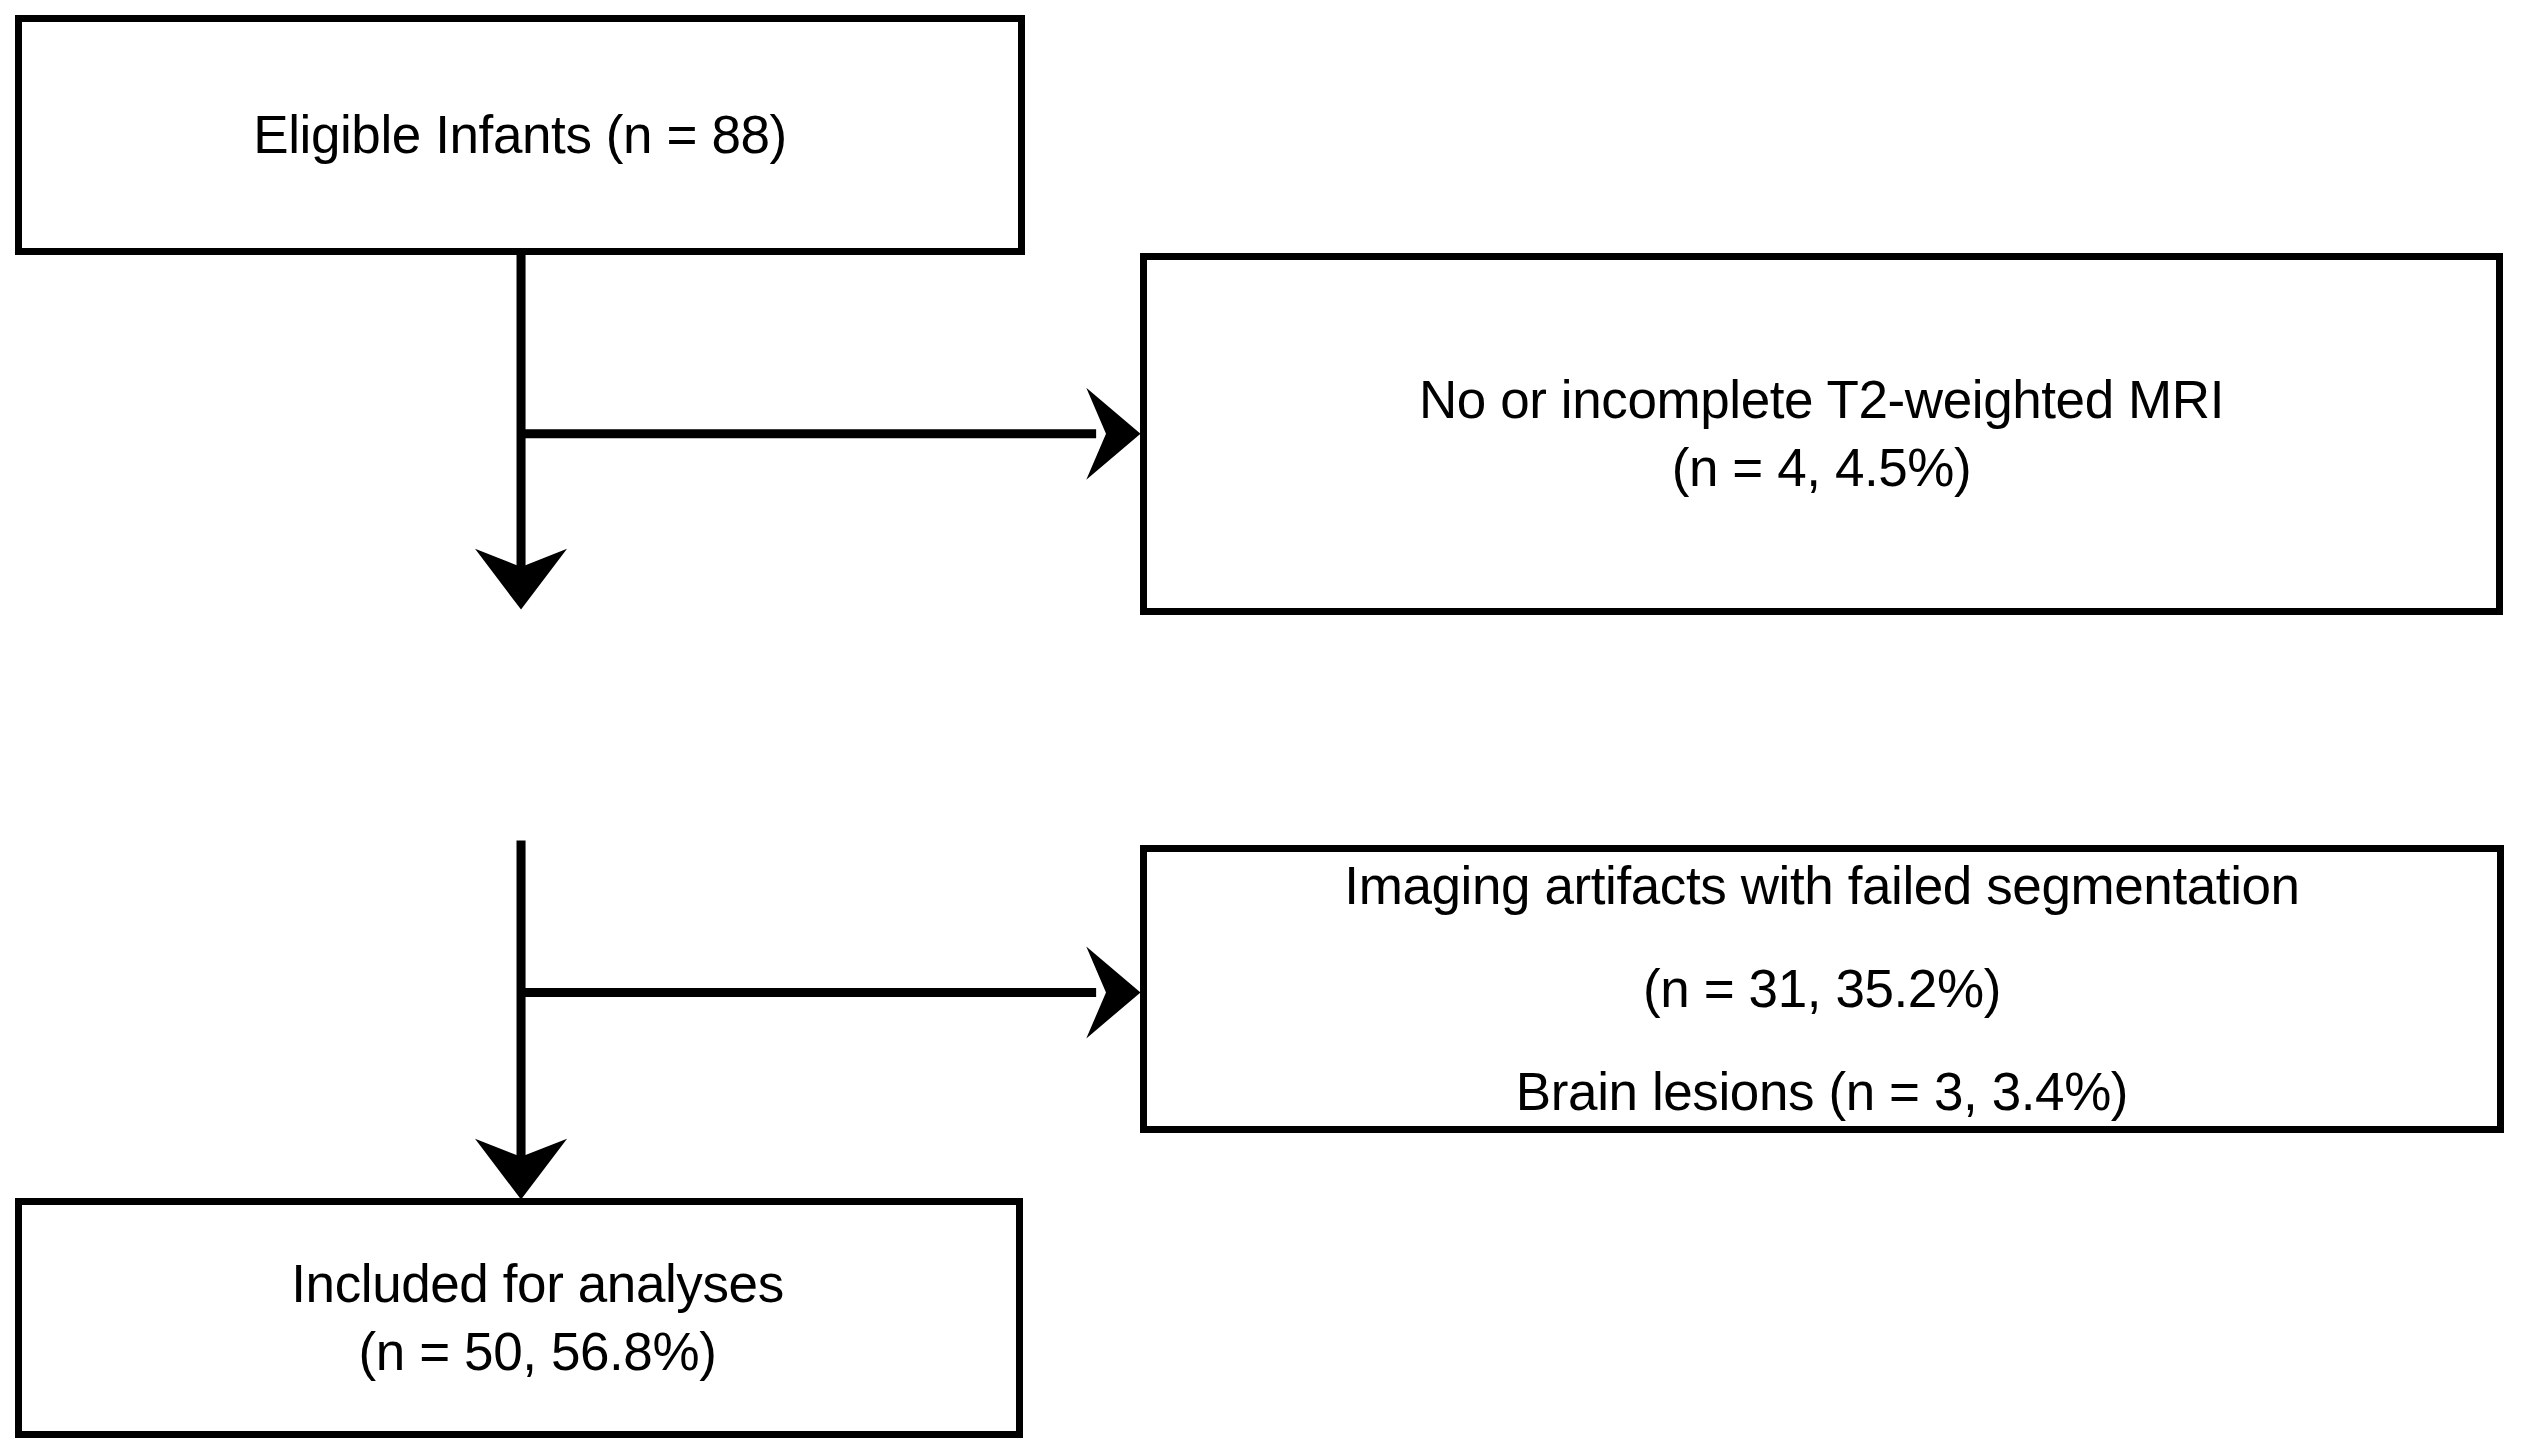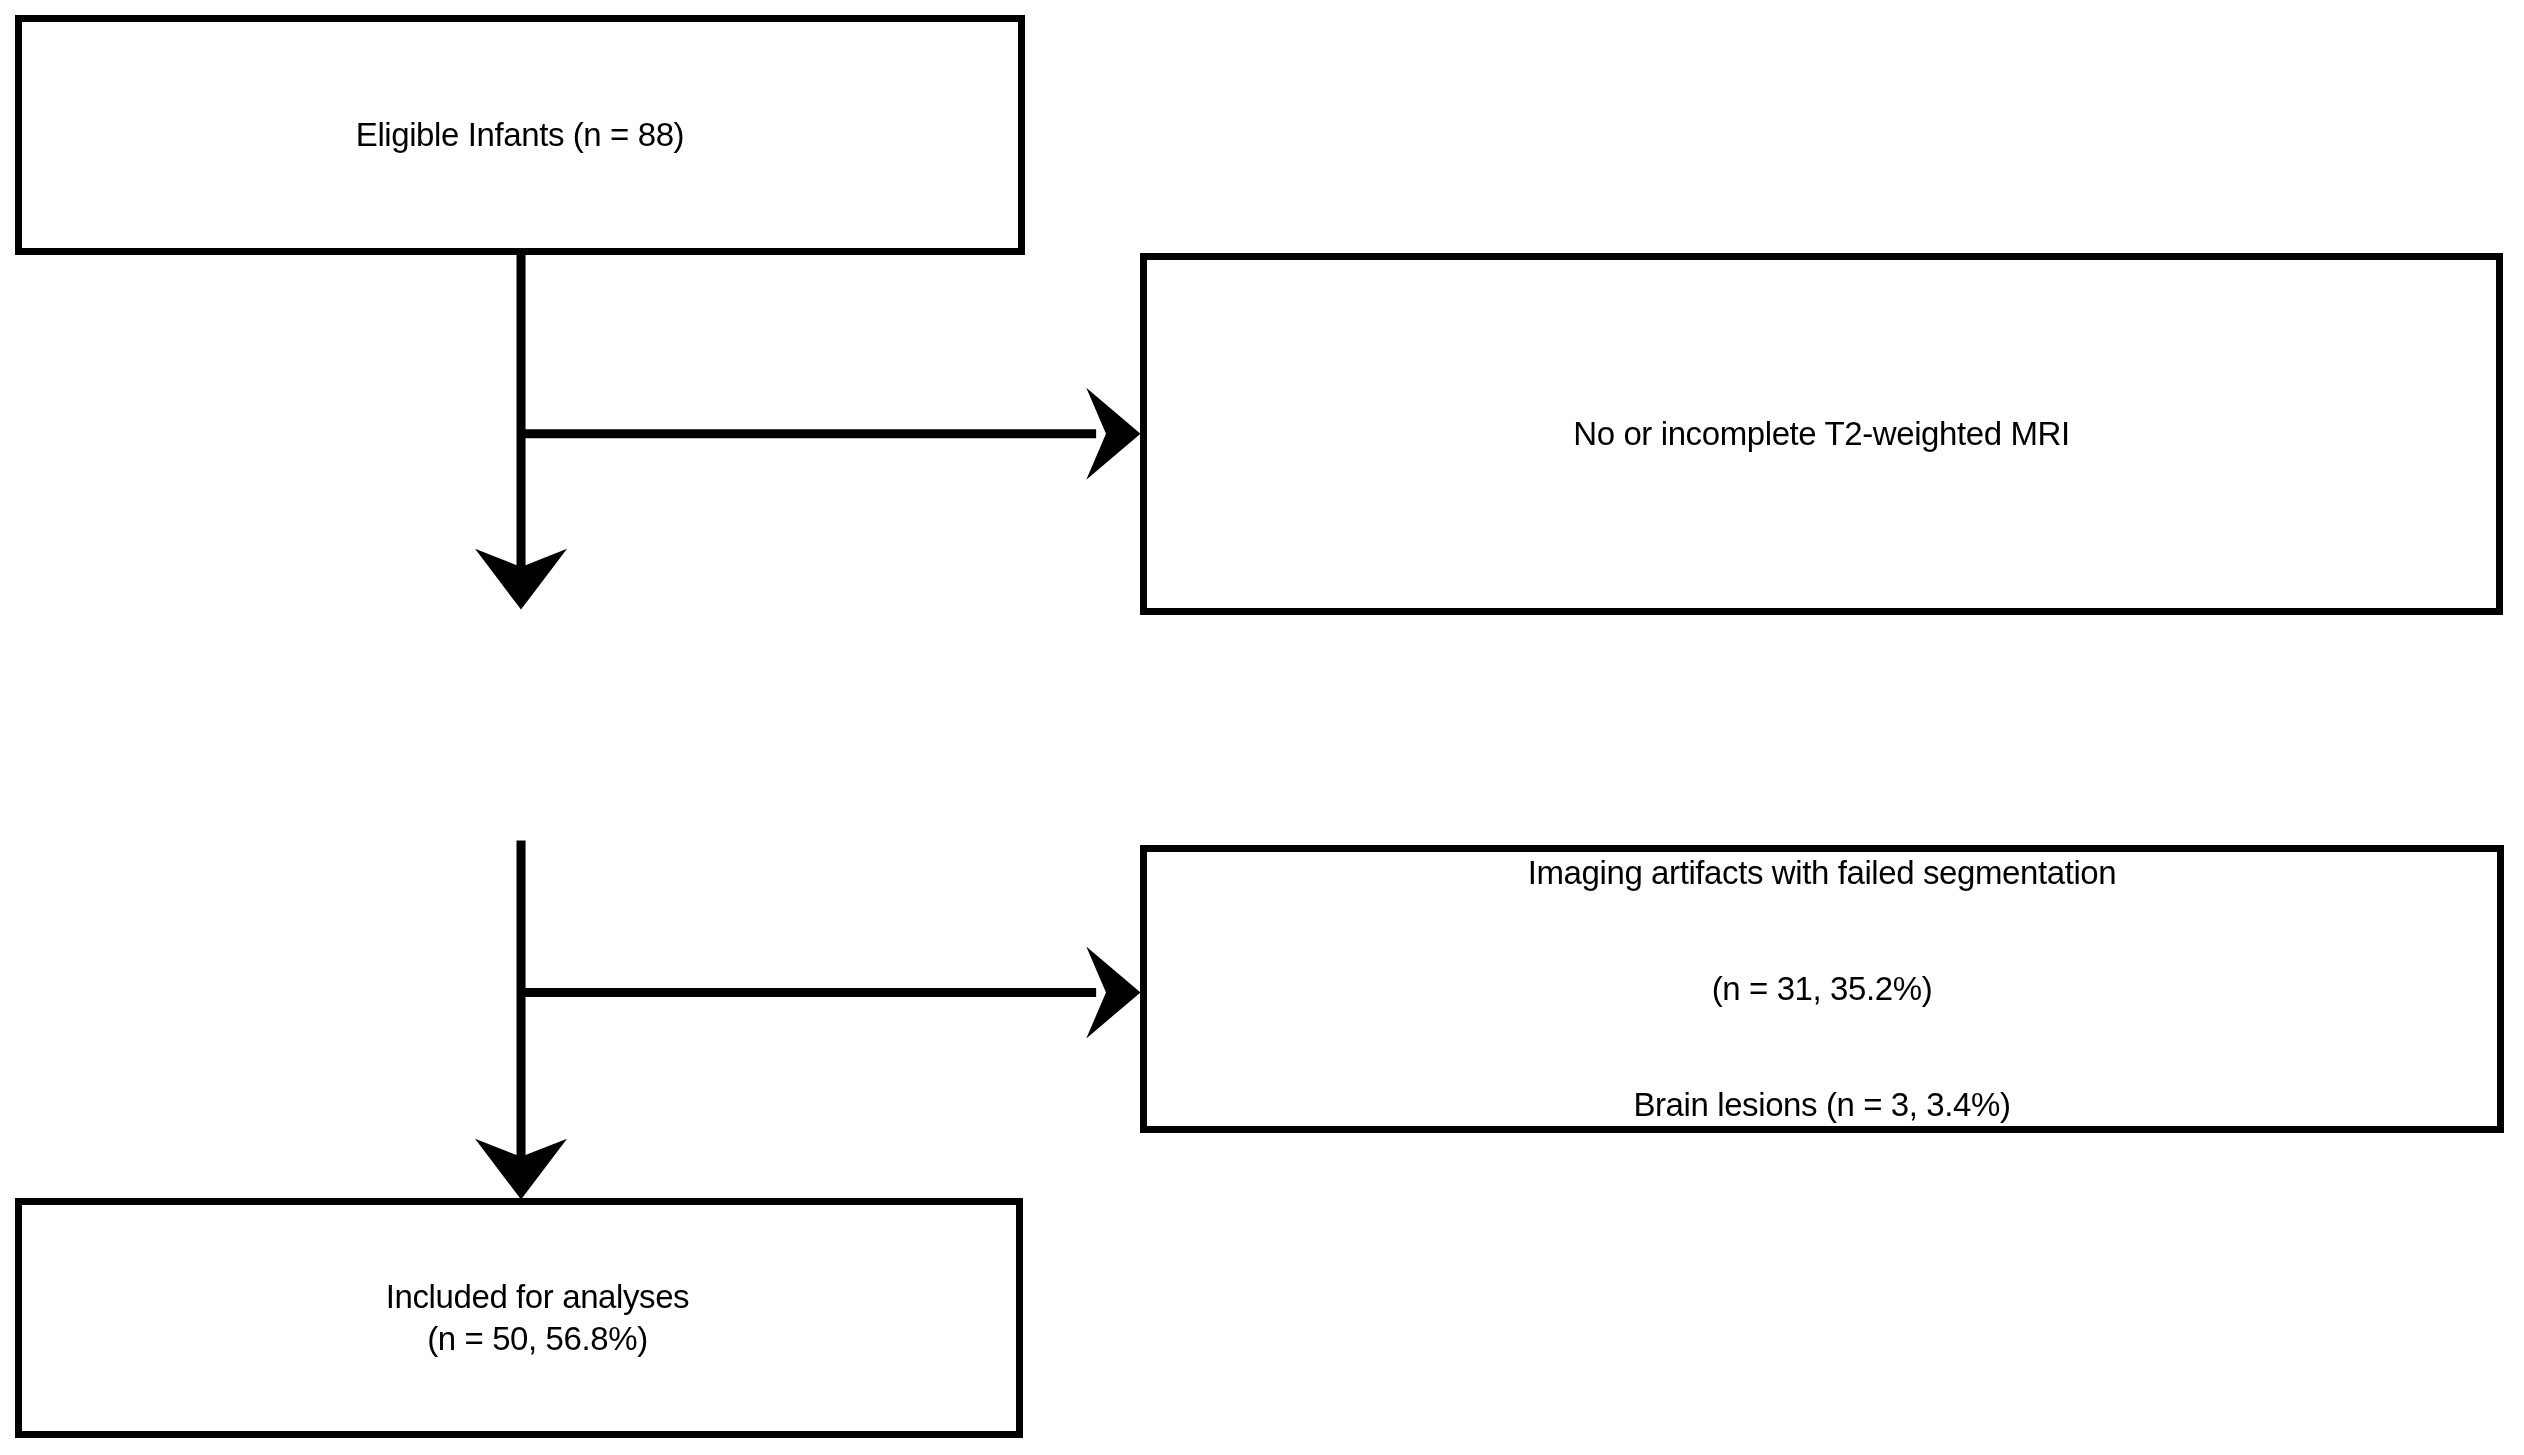--- a/index.html
+++ b/index.html
@@ -20,21 +20,21 @@
     position: absolute;
     box-sizing: border-box;
     background: #ffffff;
     border: 7.4px solid #000000;
     display: flex;
     flex-direction: column;
     align-items: center;
     justify-content: center;
     text-align: center;
     color: #000000;
-    font-size: 33px;
+    font-size: 53px;
     line-height: 1.28;
     letter-spacing: -0.4px;
   }
   .node .line {
     display: block;
     white-space: nowrap;
   }
   
   #node-eligible      { left: 15px;   top: 15px;   width: 1010px; height: 240px; }
   #node-exclude-mri   { left: 1140px; top: 253px;  width: 1363px; height: 362px; }
@@ -71,20 +71,21 @@
     <line x1="634" y1="1208" x2="1334" y2="1208" stroke="#000000" stroke-width="11"></line>
     <polygon points="1388,1208 1322,1152 1346,1208 1322,1264" fill="#000000"></polygon>
   </svg>
 
   <div class="node" id="node-eligible">
     <span class="line">Eligible Infants (n = 88)</span>
   </div>
 
   <div class="node" id="node-exclude-mri">
     <span class="line">No or incomplete T2-weighted MRI</span>
+    <span class="line">(n = 4, 4.5%)</span>
   </div>
 
 
   <div class="node" id="node-exclude-arti">
     <span class="line">Imaging artifacts with failed segmentation</span>
     <span class="line">(n = 31, 35.2%)</span>
     <span class="line">Brain lesions (n = 3, 3.4%)</span>
   </div>
 
   <div class="node" id="node-included">

